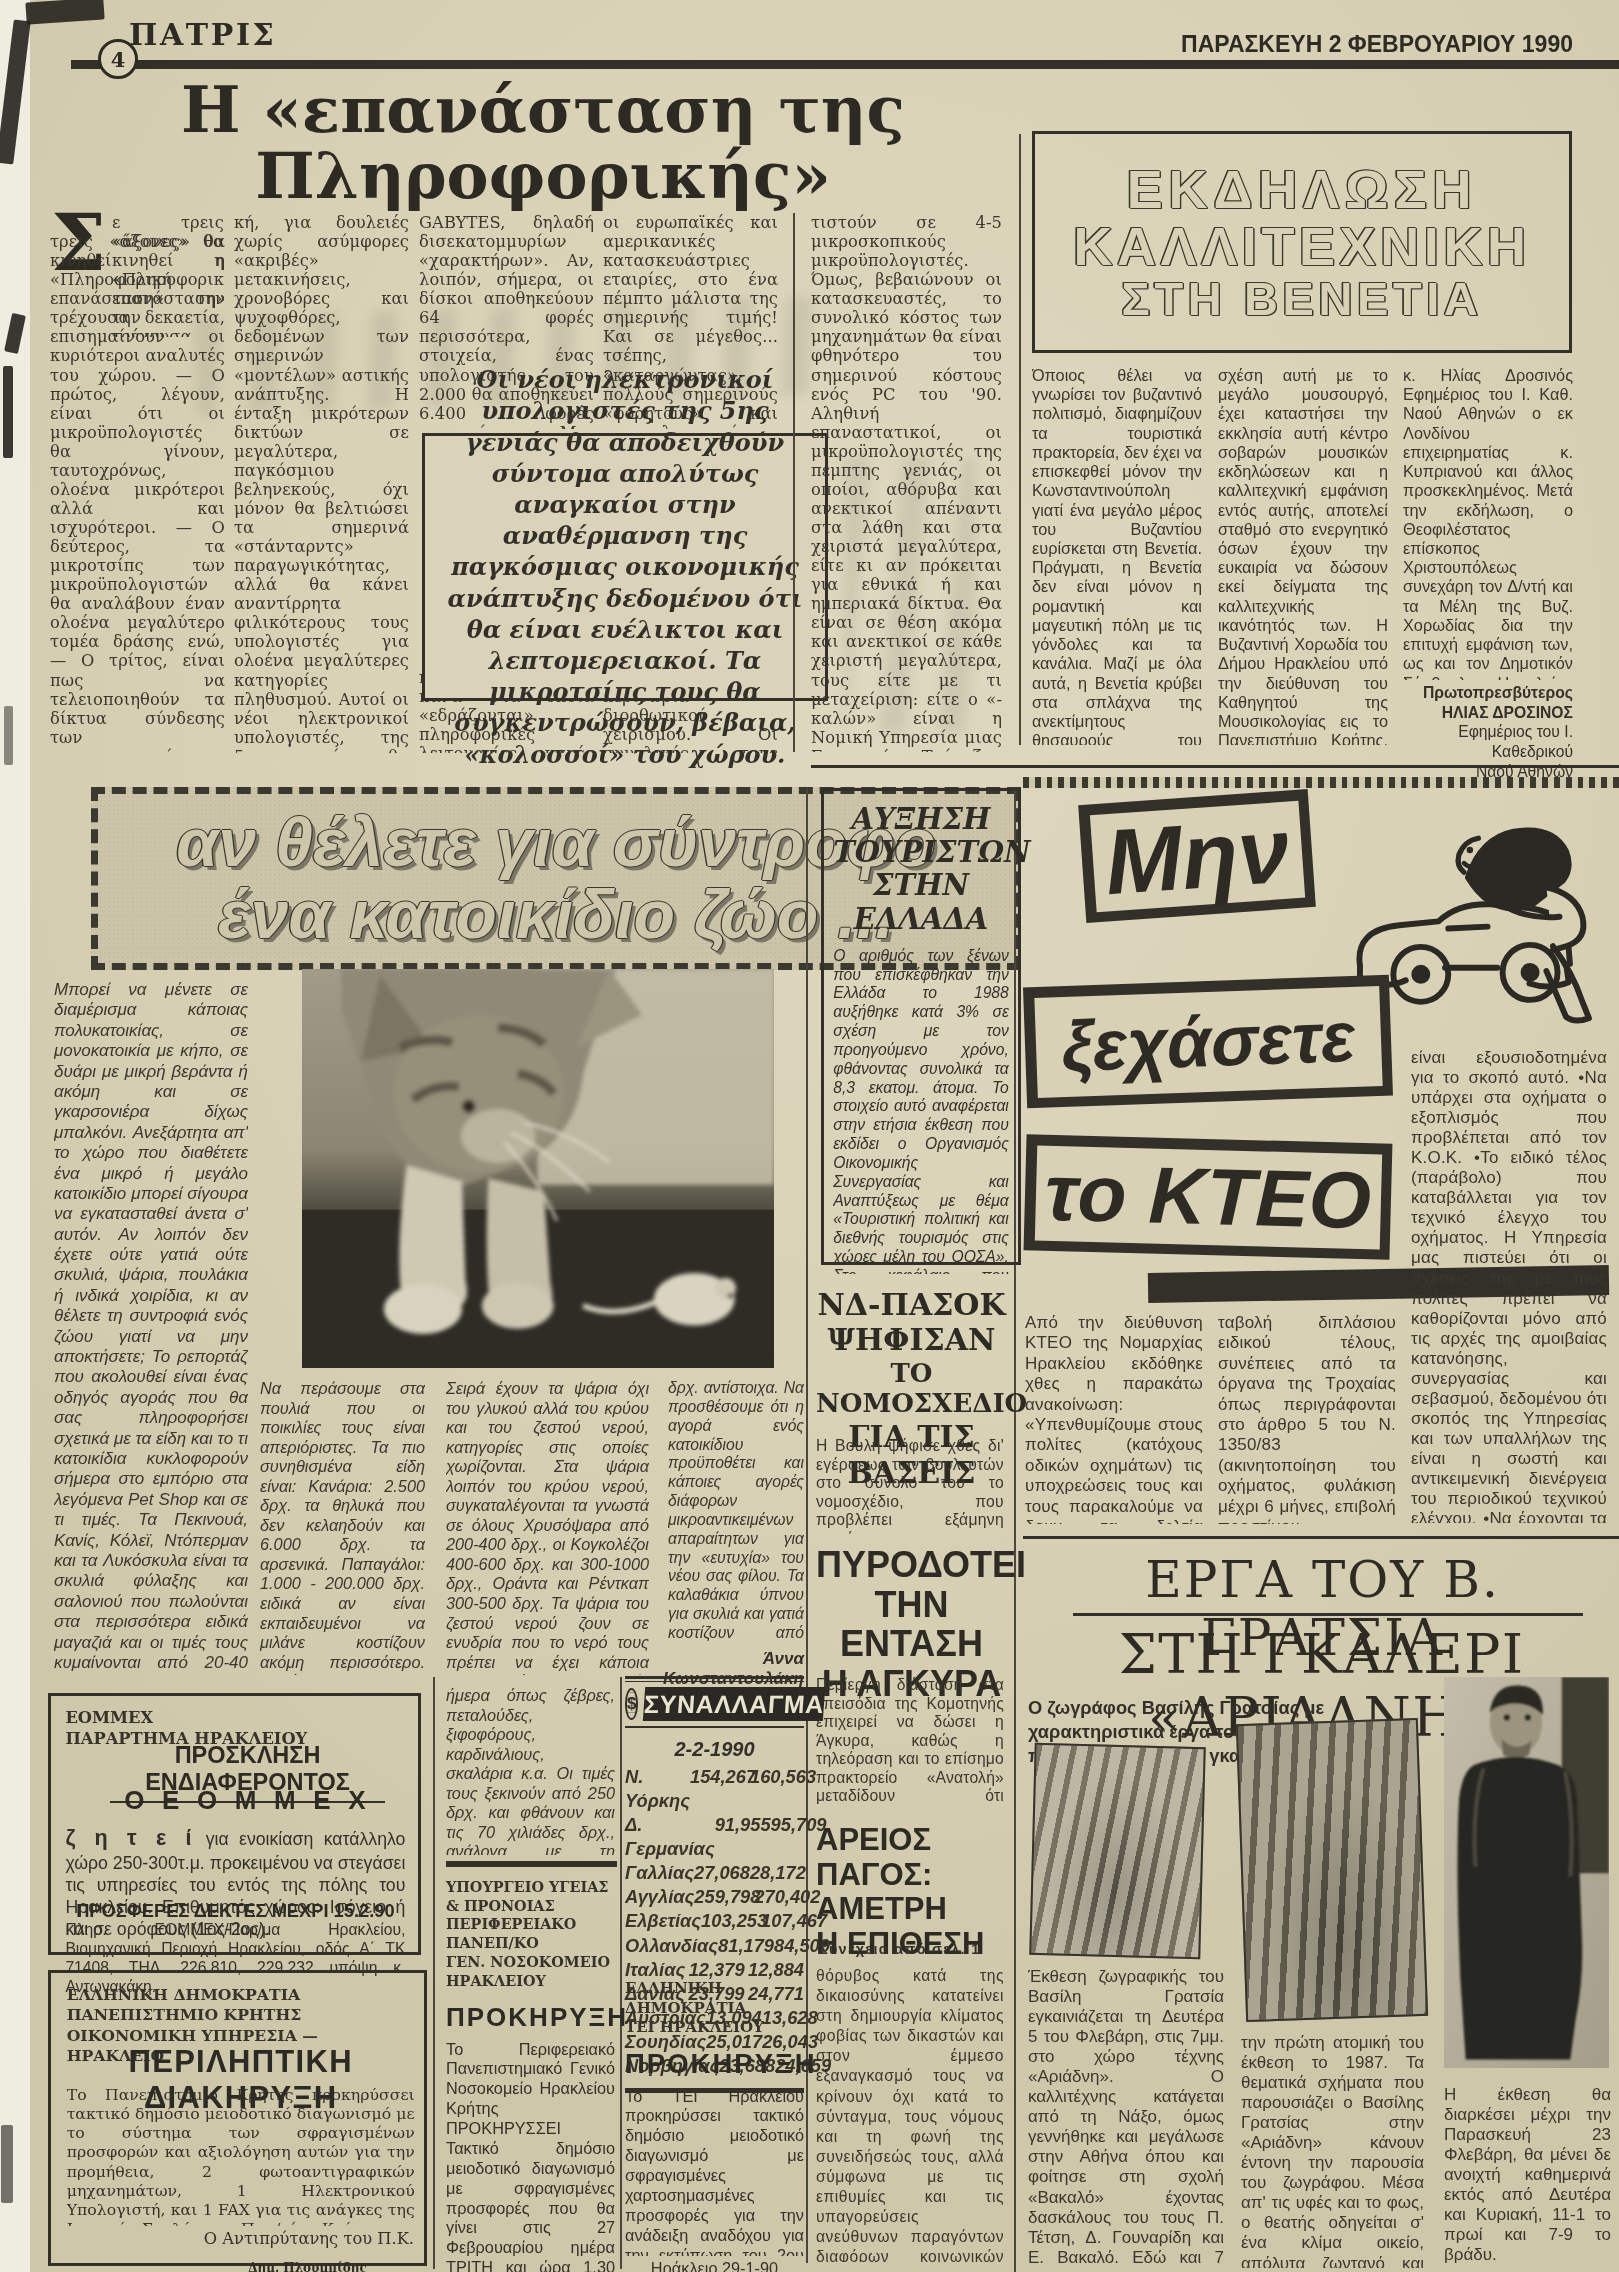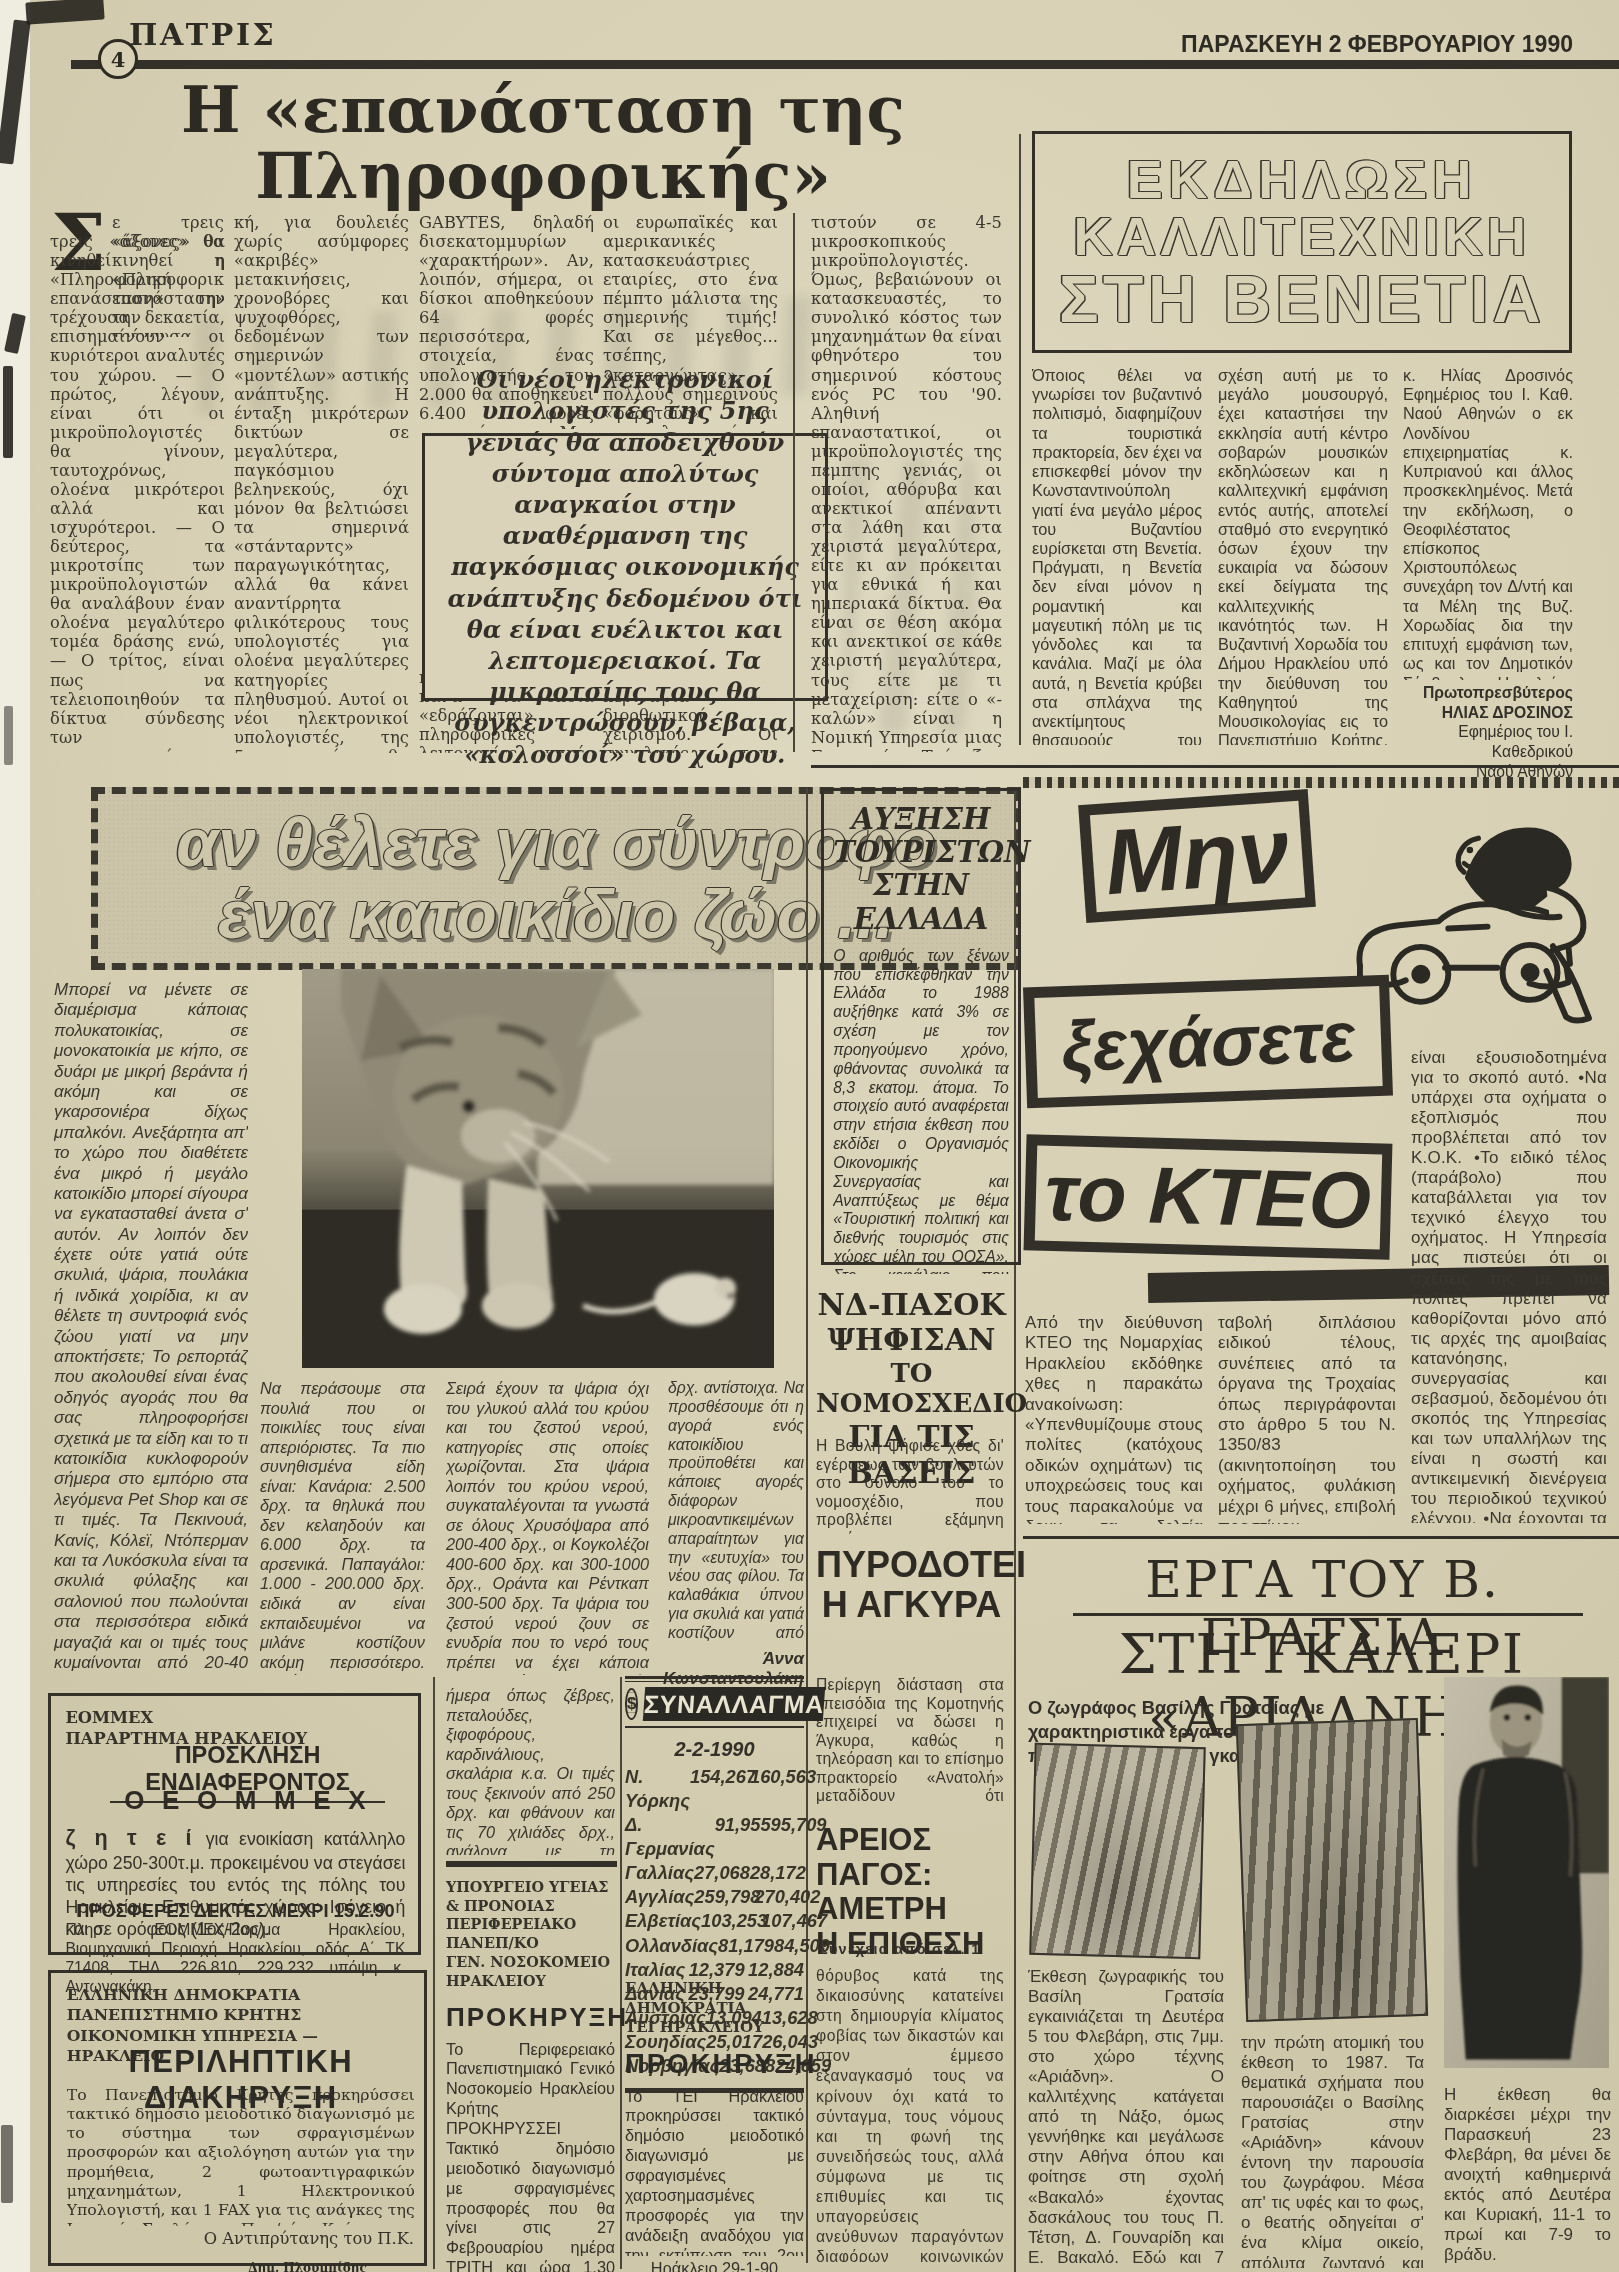--- a/index.html
+++ b/index.html
@@ -76,21 +76,21 @@
     <div class="serifb b it" style="font-size:24px;line-height:1.3;text-align:center;color:#33302a;">Οι νέοι ηλεκτρονικοί υπολογιστές της 5ης γενιάς θα αποδειχθούν σύντομα απολύτως αναγκαίοι στην αναθέρμανση της παγκόσμιας οικονομικής ανάπτυξης δεδομένου ότι θα είναι ευέλικτοι και λεπτομερειακοί. Τα μικροτσίπς τους θα συγκεντρώσουν, βέβαια, «κολοσσοί» του χώρου.</div>
   </div>
 
   <div class="vrule" style="left:793px;top:213px;height:539px;"></div>
   <div class="col body-serif" style="left:811px;top:213px;width:191px;height:539px;">τιστούν σε 4-5 μικροσκοπικούς μικροϋπολογιστές. Όμως, βεβαιώνουν οι κατασκευαστές, το συνολικό κόστος των μηχανημάτων θα είναι φθηνότερο του σημερινού κόστους ενός PC του '90. Αληθινή επαναστατικοί, οι μικροϋπολογιστές της πέμπτης γενιάς, οι οποίοι, αθόρυβα και ανεκτικοί απέναντι στα λάθη και στα χειριστά μεγαλύτερα, είτε κι αν πρόκειται για εθνικά ή και ημπεριακά δίκτυα. Θα είναι σε θέση ακόμα και ανεκτικοί σε κάθε χειριστή μεγαλύτερα, τους είτε με τι μεταχείριση: είτε ο «-καλών» είναι η Νομική Υπηρεσία μιας Εμπορικής Τράπεζας είτε το «σούπερ-μάρκετ» της γειτονιάς, είτε η Προεδρία μιας χώρας, η «απάντηση» θα δίνεται εξ ίσου ολοκληρωμένα και μέσα σε ελάχιστο χρόνο. Αλλάζει, διαρκώς, η τεχνολογία· η φιλοσοφία μοιάζει να επεμβαίνει και σε «κλασικά» ρεύματα, σαν αυτό το τρίπτυχο «αδελφοσύνη, ελευθερία, ισότητα». Ισότητα, εν πρακτικώ, των χρηστών πληροφορικών συστημάτων στην «ανατολή» του δείγματι αιώνα της Πληροφορικής. Με ανυπολόγιστα οφέλη μας, για τη διεθνή οικονομία, προοπτικές.</div>
 
   <div class="vrule" style="left:1019px;top:134px;height:611px;"></div>
   <div class="abs" style="left:1032px;top:131px;width:534px;height:216px;border:3.9px solid #33302a;display:flex;flex-direction:column;align-items:center;justify-content:center;gap:2.6px;">
     <div class="sans b outline-txt" style="font-size:54px;letter-spacing:5.9px;line-height:1;">ΕΚΔΗΛΩΣΗ</div>
     <div class="sans b outline-txt" style="font-size:54px;letter-spacing:4.6px;line-height:1;">ΚΑΛΛΙΤΕΧΝΙΚΗ</div>
-    <div class="sans b outline-txt" style="font-size:66px;letter-spacing:4.6px;line-height:1;">ΣΤΗ ΒΕΝΕΤΙΑ</div>
+    <div class="sans b outline-txt" style="font-size:47px;letter-spacing:4.6px;line-height:1;">ΣΤΗ ΒΕΝΕΤΙΑ</div>
   </div>
   <div class="col body-sans" style="left:1032px;top:366px;width:170px;height:379px;">Όποιος θέλει να γνωρίσει τον βυζαντινό πολιτισμό, διαφημίζουν τα τουριστικά πρακτορεία, δεν έχει να επισκεφθεί μόνον την Κωνσταντινούπολη γιατί ένα μεγάλο μέρος του Βυζαντίου ευρίσκεται στη Βενετία. Πράγματι, η Βενετία δεν είναι μόνον η ρομαντική και μαγευτική πόλη με τις γόνδολες και τα κανάλια. Μαζί με όλα αυτά, η Βενετία κρύβει στα σπλάχνα της ανεκτίμητους θησαυρούς του Βυζαντινού πολιτισμού και δίνει την ευκαιρία στα εκατομμύρια επισκέπτες της να θαυμάσουν μοναδικά σε αξία και μεγαλείο δείγματα της Βυζαντινής εποχής. Αυτή η Βυζαντινή παράδοση που υπάρχει έντονα στη Βενετία, προσφέρθηκε η πλοιοκτήτρια εταιρία ADRIATICA, να διοργανώσει εκδηλώσεις Βυζαντινής μουσικής, δια της Βυζαντινής Χορωδίας του Δήμου Ηρακλείου, υπό την διεύθυνση του Καθηγητού της Μουσικολογίας εις το Πανεπιστήμιο Κρήτης κ. Γιώργου Αμαργιανάκη.</div>
   <div class="col body-sans" style="left:1218px;top:366px;width:170px;height:379px;">σχέση αυτή με το μεγάλο μουσουργό, έχει καταστήσει την εκκλησία αυτή κέντρο σοβαρών μουσικών εκδηλώσεων και η καλλιτεχνική εμφάνιση εντός αυτής, αποτελεί σταθμό στο ενεργητικό όσων έχουν την ευκαιρία να δώσουν εκεί δείγματα της καλλιτεχνικής ικανότητός των. Η Βυζαντινή Χορωδία του Δήμου Ηρακλείου υπό την διεύθυνση του Καθηγητού της Μουσικολογίας εις το Πανεπιστήμιο Κρήτης, κ. Γιώργου Αμαργιανάκη, γνωστού εις τους διεθνείς μουσικολογικούς και Βυζαντινολογικούς επιστημονικούς κύκλους, έψαλε περίφημα δείγματα της Εκκλησιαστικής μουσικής της Ορθοδόξου Εκκλησίας, με απόλυτη επιτυχία, και προκάλεσε άριστες εντυπώσεις στους παρισταμένους, μεταξύ των οποίων ο Δρ. Florentini, ο Θεοφιλέστατος Επίσκοπος Χριστουπόλεως κ. Μιχαήλ και εκπρόσωποι της εταιρίας ADRIATICA.</div>
   <div class="col body-sans" style="left:1403px;top:366px;width:170px;height:314px;">κ. Ηλίας Δροσινός Εφημέριος του Ι. Καθ. Ναού Αθηνών ο εκ Λονδίνου επιχειρηματίας κ. Κυπριανού και άλλος προσκεκλημένος. Μετά την εκδήλωση, ο Θεοφιλέστατος επίσκοπος Χριστουπόλεως συνεχάρη τον Δ/ντή και τα Μέλη της Βυζ. Χορωδίας δια την επιτυχή εμφάνιση των, ως και τον Δημοτικόν Σύμβουλον Ηρακλείου Ιατρό Δρ. Σταύρο Μακριδάκη δια την αξιέπαινη πρωτοβουλία υποστηρίξεως, καλλιεργείας και προβολής της Βυζαντινής Εκκλησιαστικής Μουσικής. Η όλη εκδήλωση, ετόνισε ο Θεοφιλέστερος, προέβαλε την Ελλάδα, την Ορθόδοξον Εκκλησία και το Έθνος μας και προκάλεσε αισθήματα συγκινήσεως υπερηφανείας σε όσους την παρακολούθησαν.</div>
   <div class="abs sans" style="left:1403px;top:683px;width:170px;text-align:right;font-size:15.7px;line-height:1.25;color:#34312a;">
     <div class="b">Πρωτοπρεσβύτερος</div>
     <div class="b">ΗΛΙΑΣ ΔΡΟΣΙΝΟΣ</div>
     <div>Εφημέριος του Ι. Καθεδρικού</div>
     <div>Ναού Αθηνών</div>
   </div>
@@ -172,20 +172,21 @@
   <div class="abs serifb b" style="left:816px;top:1287px;width:191px;text-align:center;font-size:30px;line-height:1.18;color:#2d2b24;">
     <div>ΝΔ-ΠΑΣΟΚ</div>
     <div>ΨΗΦΙΣΑΝ</div>
     <div style="font-size:26px;">ΤΟ ΝΟΜΟΣΧΕΔΙΟ</div>
     <div>ΓΙΑ ΤΙΣ ΒΑΣΕΙΣ</div>
   </div>
   <div class="col body-sans" style="left:816px;top:1437px;width:188px;height:98px;font-size:15.7px;letter-spacing:0.3px;">Η Βουλή ψήφισε χθες δι' εγέρσεως των βουλευτών στο σύνολο του το νομοσχέδιο, που προβλέπει εξάμηνη παράταση της προθεσμίας για την απομάκρυνση των Αμερικανικών Βάσεων. Το νομοσχέδιο καταψήφισαν οι βουλευτές του Συνασπισμού ενώ υπερψήφισε η ΝΔ και το ΠΑΣΟΚ.</div>
 
   <div class="abs sans b" style="left:816px;top:1545px;width:191px;text-align:center;font-size:36px;line-height:1.1;color:#2d2b24;">
     <div>ΠΥΡΟΔΟΤΕΙ</div>
+    <div>ΤΗΝ ΕΝΤΑΣΗ</div>
     <div>Η ΑΓΚΥΡΑ</div>
   </div>
   <div class="col body-sans" style="left:816px;top:1676px;width:188px;height:131px;font-size:15.7px;letter-spacing:0.2px;">Περίεργη διάσταση στα επεισόδια της Κομοτηνής επιχειρεί να δώσει η Άγκυρα, καθώς η τηλεόραση και το επίσημο πρακτορείο «Ανατολή» μεταδίδουν ότι μεταφέρονται σε νοσοκομείο της Κωνσταντινούπολης τα δύο μέλη της Μουσουλμανικής μειονότητας, που τραυματίσθηκαν κατά την διάρκεια των επεισοδίων της περασμένης Δευτέρας.</div>
 
   <div class="abs sans b" style="left:816px;top:1823px;width:191px;text-align:left;font-size:31px;line-height:1.12;color:#2d2b24;">
     <div>ΑΡΕΙΟΣ ΠΑΓΟΣ:</div>
     <div>ΑΜΕΤΡΗ</div>
     <div>Η ΕΠΙΘΕΣΗ</div>
   </div>
   <div class="abs sans b" style="left:819px;top:1941px;font-size:14.4px;letter-spacing:1.3px;color:#33302a;">Συνέχεια από σελ. 1</div>

